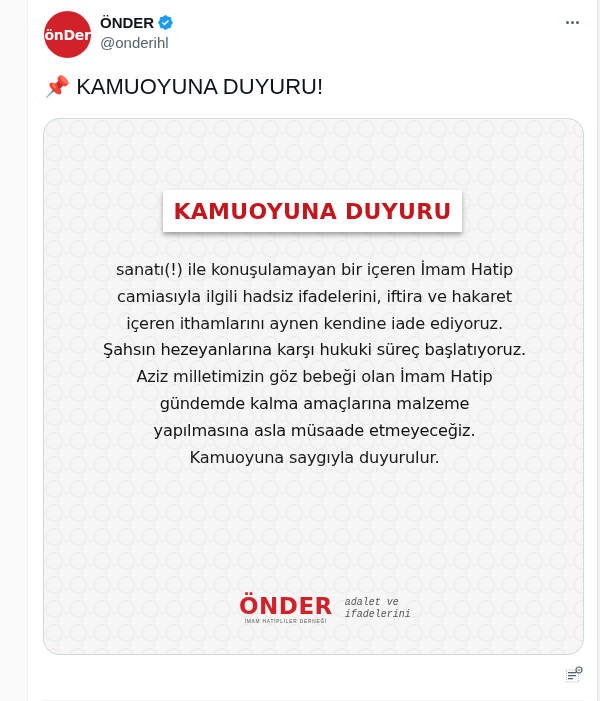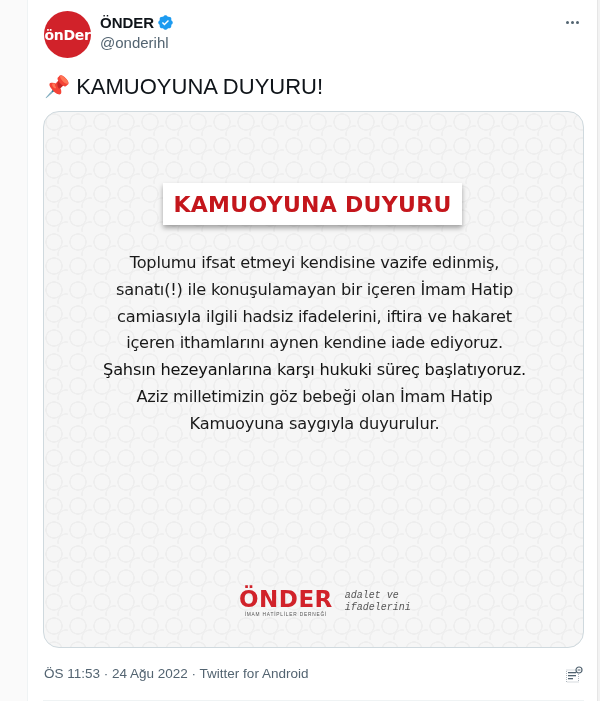--- a/index.html
+++ b/index.html
@@ -18,21 +18,21 @@
     .display-name { font-size: 15px; font-weight: bold; color: #0f1419; }
     .verified { margin-left: 3px; width: 17px; height: 17px; }
     .handle { position: absolute; left: 71px; top: 34px; font-size: 15px; color: #536471; text-align: center; }
 
     .more-btn { position: absolute; left: 533px; top: 17px; width: 20px; height: 10px; display: flex; gap: 2px; align-items: center; justify-content: center; cursor: pointer; }
     .more-btn span { width: 3px; height: 3px; border-radius: 50%; background: #536471; display: block; }
 
     .tweet-text { position: absolute; left: 15px; top: 74px; font-size: 22px; color: #0f1419; display: flex; align-items: center; }
     .pin-icon { font-size: 21px; margin-right: 6px; }
 
-    .media { position: absolute; left: 14px; top: 111px; width: 541px; height: 537px; border: 1px solid #cfd9de; border-radius: 16px; overflow: hidden;
+    .media { position: absolute; left: 14px; top: 118px; width: 541px; height: 537px; border: 1px solid #cfd9de; border-radius: 16px; overflow: hidden;
       background-color: #f6f6f6;
       background-image:
         radial-gradient(circle at 10px 10px, transparent 7px, #eeeeee 7.5px, #eeeeee 8.5px, transparent 9px),
         radial-gradient(circle at 22px 22px, transparent 7px, #efefef 7.5px, #efefef 8.5px, transparent 9px);
       background-size: 24px 24px, 24px 24px;
     }
 
     .headline-box { position: absolute; left: 119px; top: 71px; width: 299px; height: 42px; background: #ffffff; box-shadow: 0 3px 5px rgba(0,0,0,0.35); display: flex; align-items: center; justify-content: center; }
     .headline { color: #c4161c; font-size: 22px; font-weight: bold; letter-spacing: 0.3px; font-family: "DejaVu Sans", sans-serif; }
 
@@ -81,43 +81,43 @@
     <span class="pin-icon">📌</span>
     <span>KAMUOYUNA DUYURU!</span>
   </div>
 
   <div class="media">
     <div class="headline-box">
       <span class="headline">KAMUOYUNA DUYURU</span>
     </div>
 
     <div class="body">
-      <div>Toplumu ifsat etmeyi kendisine vazife edinmiş,</div>
       <div>sanatı(!) ile konuşulamayan bir içeren İmam Hatip</div>
       <div>camiasıyla ilgili hadsiz ifadelerini, iftira ve hakaret</div>
       <div>içeren ithamlarını aynen kendine iade ediyoruz.</div>
       <div class="b">Şahsın hezeyanlarına karşı hukuki süreç başlatıyoruz.</div>
       <div>Aziz milletimizin göz bebeği olan İmam Hatip</div>
+      <div class="b">gündemde kalma amaçlarına malzeme</div>
+      <div class="b">yapılmasına asla müsaade etmeyeceğiz.</div>
       <div>Kamuoyuna saygıyla duyurulur.</div>
     </div>
 
     <div class="footer-logo">
       <div class="logo-left">
         <span class="logo-word">ÖNDER</span>
         <span class="logo-sub">İMAM HATİPLİLER DERNEĞİ</span>
       </div>
       <div class="logo-sep"></div>
       <div class="logo-slogan">
         <div>adalet ve</div>
         <div>ifadelerini</div>
       </div>
     </div>
   </div>
 
-  <div class="meta">ÖS 11:53 · 24 Ağu 2022 · Twitter for Android</div>
 
   <svg class="analytics" viewBox="0 0 18 18">
     <rect x="1.5" y="4" width="12" height="12" fill="none" stroke="#9aa5ad" stroke-width="0.8" stroke-dasharray="1 1"></rect>
     <rect x="3" y="6" width="8" height="1.3" fill="#536471"></rect>
     <rect x="3" y="9" width="8" height="1.3" fill="#536471"></rect>
     <rect x="3" y="12" width="5" height="1.3" fill="#536471"></rect>
     <circle cx="14" cy="4" r="3" fill="#ffffff" stroke="#536471" stroke-width="1.2"></circle>
     <rect x="12.6" y="3.5" width="2.8" height="1" fill="#536471"></rect>
   </svg>
 

